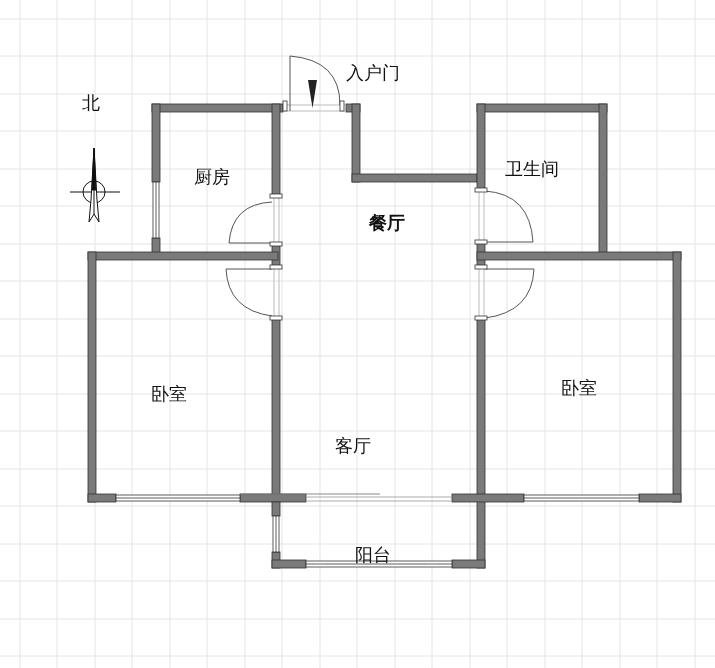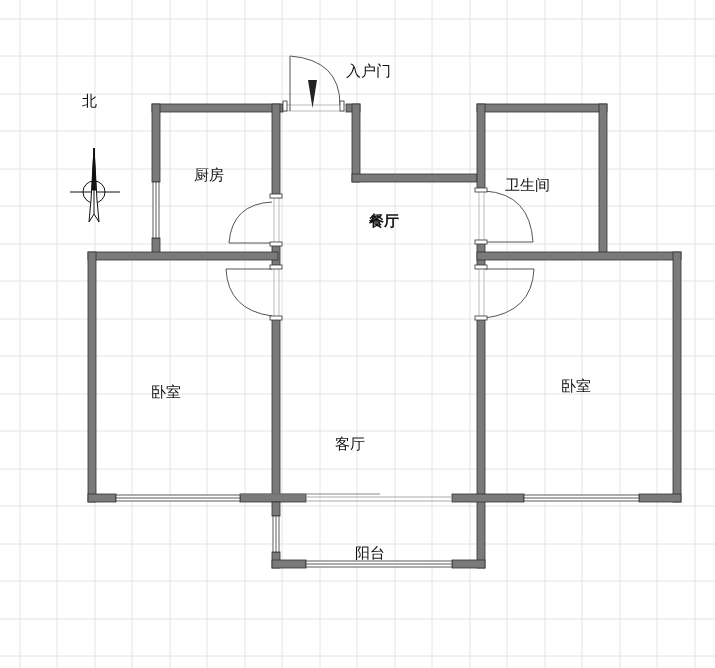--- a/index.html
+++ b/index.html
@@ -1,21 +1,21 @@
 <!DOCTYPE html>
 <html><head>
   <meta charset="utf-8">
   <style>
     html, body { margin: 0; padding: 0; background: #ffffff; }
     #stage { position: relative; width: 715px; height: 668px; overflow: hidden; background: #ffffff; }
     svg { position: absolute; left: 0; top: 0; }
     .label {
       position: absolute;
       font-family: "DejaVu Sans", "Liberation Sans", sans-serif;
-      font-size: 15px;
+      font-size: 18px;
       color: #111111;
       white-space: nowrap;
       line-height: 1;
     }
   </style>
 </head>
 <body>
 
 <div id="stage">
   <svg width="715" height="668" viewBox="0 0 715 668">
@@ -161,19 +161,19 @@
       <circle cx="94" cy="192" r="11"></circle>
       <polygon points="94,148 97,200 99,222 94,214 89,222 91,200" fill="#ffffff"></polygon>
       <polygon points="94,148 96,190 92,190" fill="#111"></polygon>
       <line x1="94" y1="150" x2="94" y2="214"></line>
     </g>
   </svg>
 
   <div class="label" style="left:82px;top:94px;">北</div>
   <div class="label" style="left:346px;top:64px;">入户门</div>
   <div class="label" style="left:194px;top:168px;">厨房</div>
-  <div class="label" style="left:505px;top:160px;margin-top:18px;">卫生间</div>
+  <div class="label" style="left:505px;top:160px;">卫生间</div>
   <div class="label" style="left:369px;top:214px;font-weight:bold;">餐厅</div>
   <div class="label" style="left:151px;top:385px;">卧室</div>
   <div class="label" style="left:561px;top:379px;">卧室</div>
   <div class="label" style="left:335px;top:437px;">客厅</div>
   <div class="label" style="left:355px;top:531px;margin-top:15px;">阳台</div>
 </div>
 
 </body></html>

